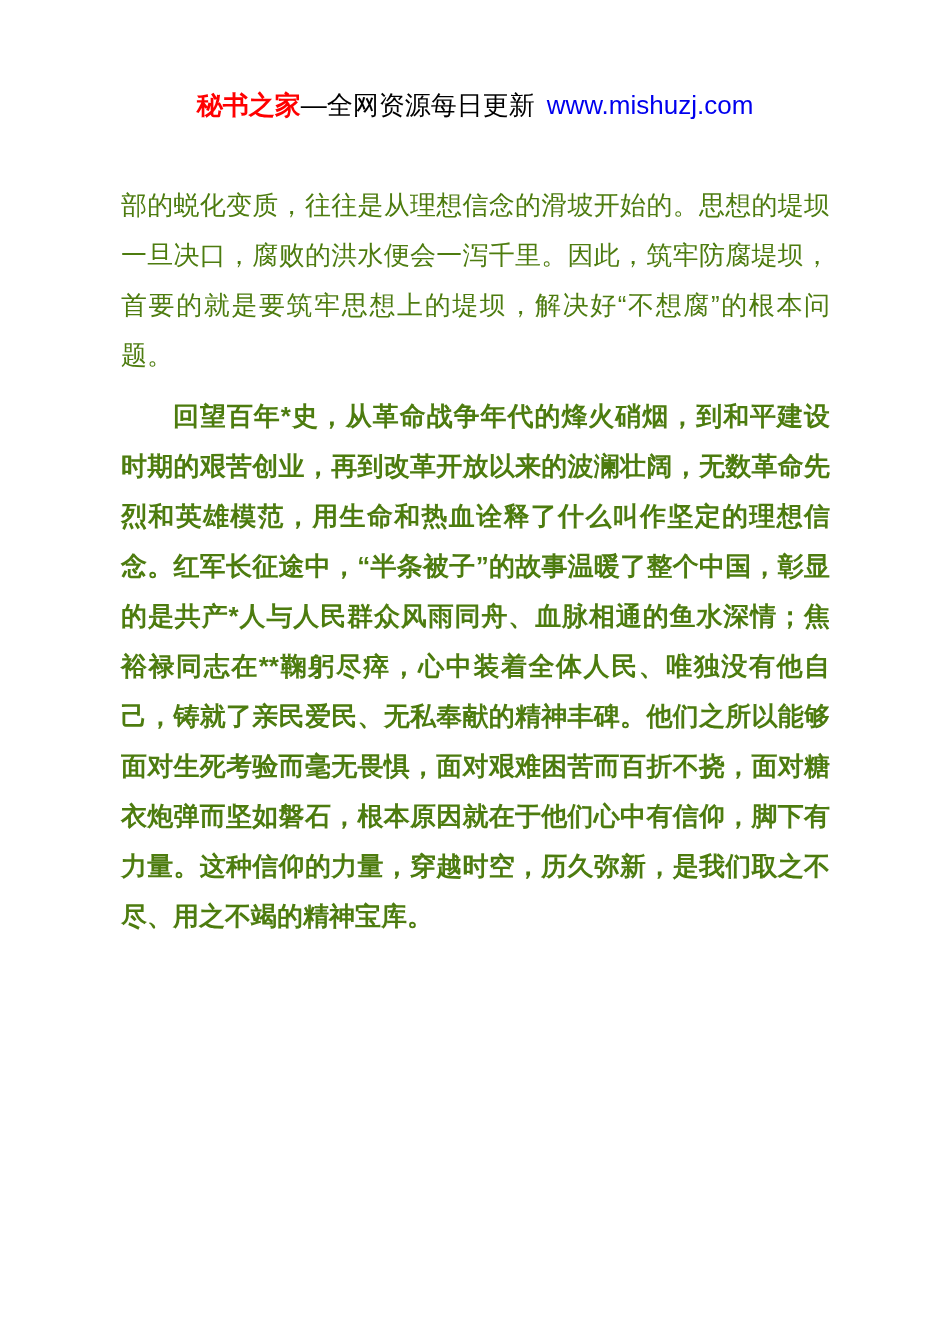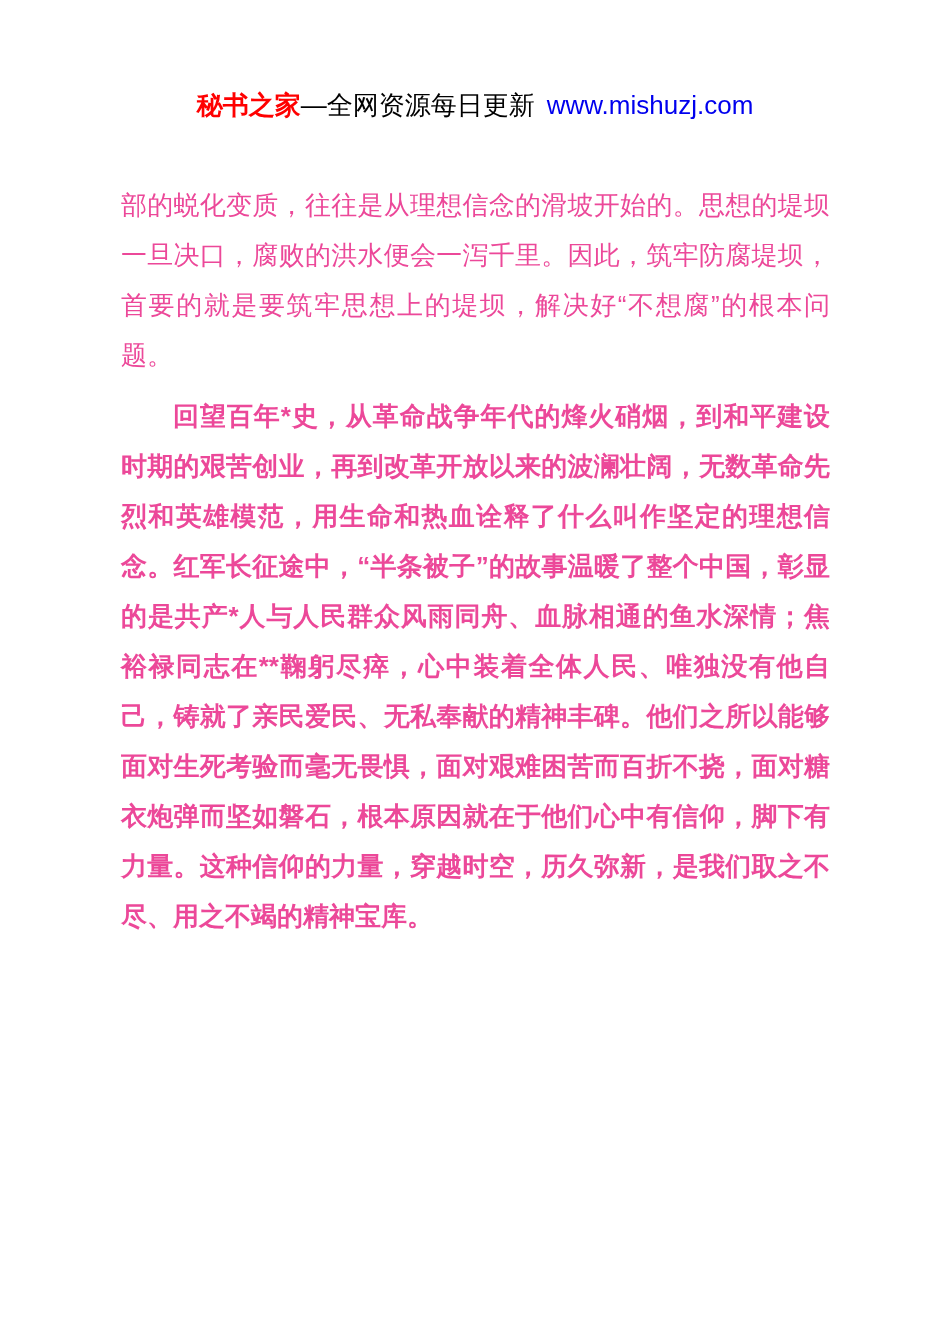--- a/index.html
+++ b/index.html
@@ -69,20 +69,20 @@
 </style>
 </head>
 <body>
 
 <div class="page">
 
   <div class="site-header">
     <span class="brand" style="color: rgb(255, 0, 0);">秘书之家</span><span class="tagline" style="color: rgb(0, 0, 0);">—全网资源每日更新</span><span class="url" style="color: rgb(0, 0, 238);">www.mishuzj.com</span>
   </div>
 
-  <div class="doc-body" style="color: #ec4899;">
+  <div class="doc-body" style="color: #4d7c0f;">
       <p class="para">部的蜕化变质，往往是从理想信念的滑坡开始的。思想的堤坝一旦决口，腐败的洪水便会一泻千里。因此，筑牢防腐堤坝，首要的就是要筑牢思想上的堤坝，解决好“不想腐”的根本问题。</p>
       <p class="para indent">回望百年*史，从革命战争年代的烽火硝烟，到和平建设时期的艰苦创业，再到改革开放以来的波澜壮阔，无数革命先烈和英雄模范，用生命和热血诠释了什么叫作坚定的理想信念。红军长征途中，“半条被子”的故事温暖了整个中国，彰显的是共产*人与人民群众风雨同舟、血脉相通的鱼水深情；焦裕禄同志在**鞠躬尽瘁，心中装着全体人民、唯独没有他自己，铸就了亲民爱民、无私奉献的精神丰碑。他们之所以能够面对生死考验而毫无畏惧，面对艰难困苦而百折不挠，面对糖衣炮弹而坚如磐石，根本原因就在于他们心中有信仰，脚下有力量。这种信仰的力量，穿越时空，历久弥新，是我们取之不尽、用之不竭的精神宝库。</p>
     </div>
 
   <div class="page-number">— 2 —</div>
 
 </div>
 
 </body></html>

